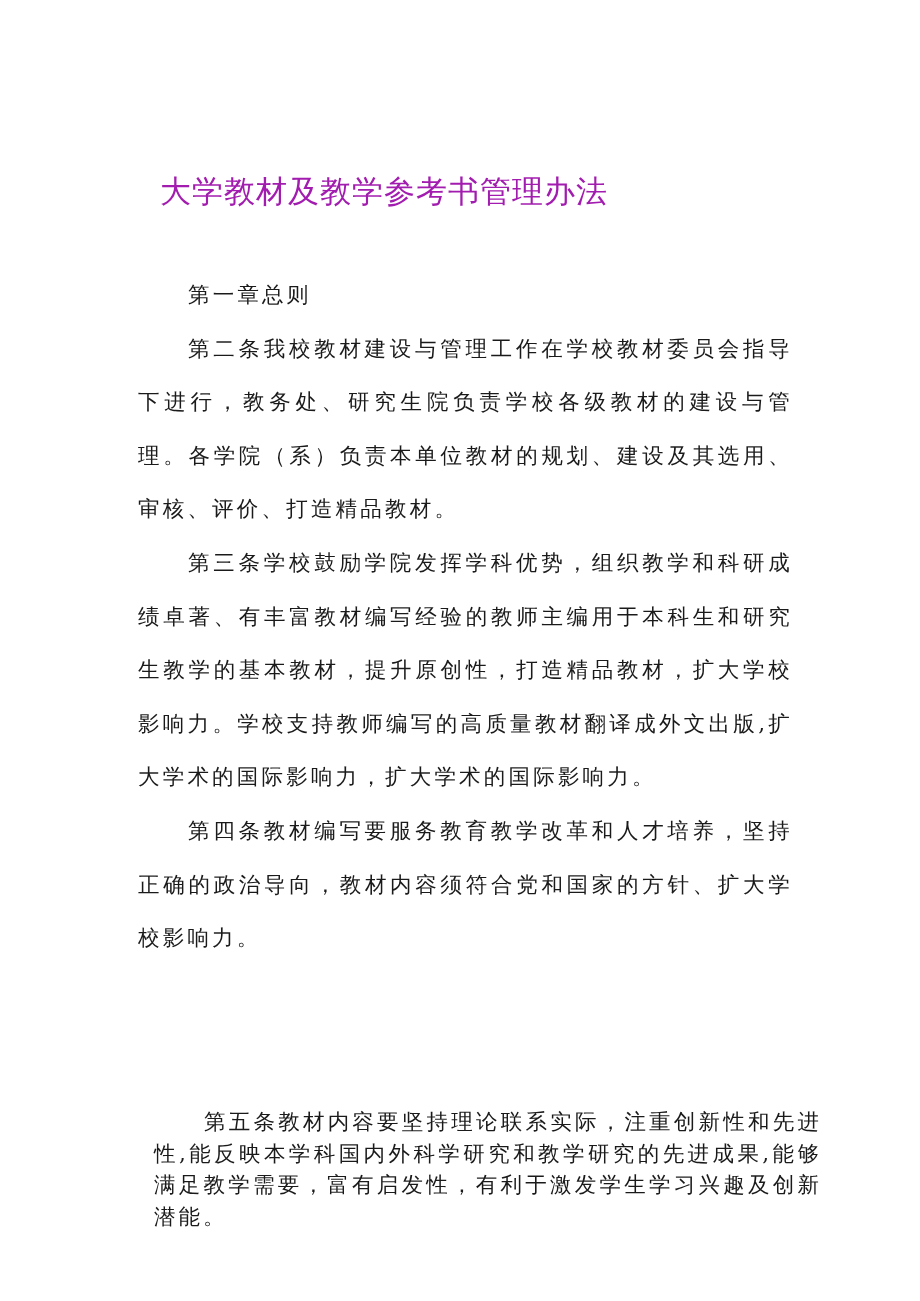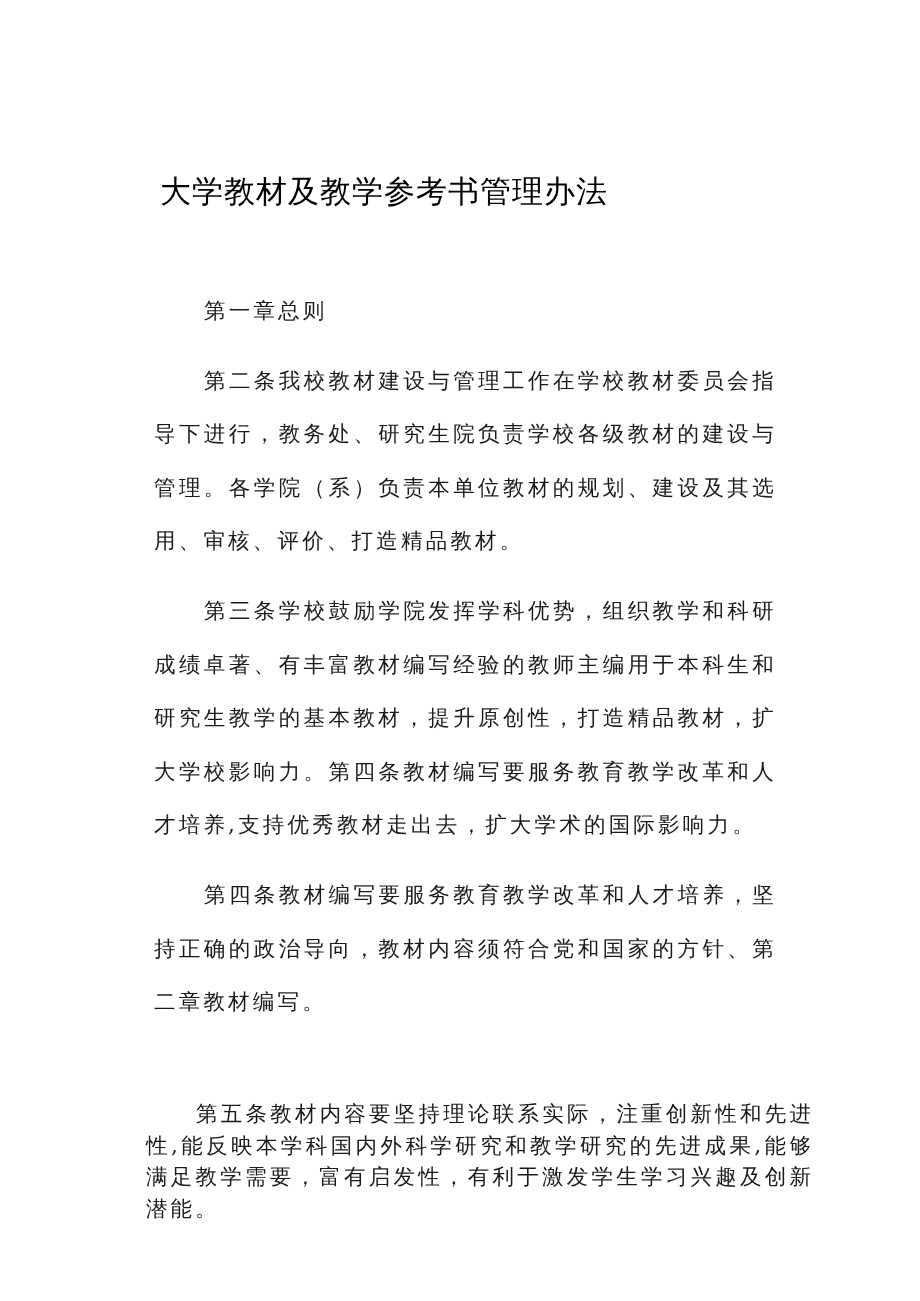--- a/index.html
+++ b/index.html
@@ -1,42 +1,42 @@
 <!DOCTYPE html>
 <html><head>
   <meta charset="utf-8">
   <style>
     html, body { margin: 0; padding: 0; background: #ffffff; }
     body { width: 920px; height: 1301px; position: relative; overflow: hidden; }
     .page { position: absolute; left: 0; top: 0; width: 920px; height: 1301px; background: #fff; }
     .title {
       position: absolute; left: 0; top: 168px; width: 768px; text-align: center;
-      font-family: "DejaVu Sans", sans-serif; font-size: 31px; color: #000000;
+      font-family: "DejaVu Sans", sans-serif; font-size: 31px; color: #a21caf;
       letter-spacing: 1px; line-height: 46px;
     }
     .body {
       position: absolute; left: 138px; top: 268px; width: 655px;
       font-family: "DejaVu Serif", serif; font-size: 21.5px; color: #1a1a1a;
       letter-spacing: 3.2px; line-height: 53.6px;
     }
-    .p { margin: 16px; text-indent: 50px; text-align: justify; }
+    .p { margin: 0; text-indent: 50px; text-align: justify; }
     .tight {
       position: absolute; left: 138px; top: 1090px; width: 668px;
       font-family: "DejaVu Serif", serif; font-size: 21.5px; color: #1a1a1a;
       letter-spacing: 3.0px; line-height: 31.5px; text-indent: 50px; text-align: justify;
-      margin: 8px;
+      margin: 16px;
     }
   </style>
 </head>
 <body>
 
 <div class="page">
   <div class="title">大学教材及教学参考书管理办法</div>
 
   <div class="body">
     <p class="p">第一章总则</p>
     <p class="p">第二条我校教材建设与管理工作在学校教材委员会指导下进行，教务处、研究生院负责学校各级教材的建设与管理。各学院（系）负责本单位教材的规划、建设及其选用、审核、评价、打造精品教材。</p>
-    <p class="p">第三条学校鼓励学院发挥学科优势，组织教学和科研成绩卓著、有丰富教材编写经验的教师主编用于本科生和研究生教学的基本教材，提升原创性，打造精品教材，扩大学校影响力。第四条教材编写要服务教育教学改革和人才培养,支持优秀教材走出去，扩大学术的国际影响力。</p>
-    <p class="p">第四条教材编写要服务教育教学改革和人才培养，坚持正确的政治导向，教材内容须符合党和国家的方针、第二章教材编写。</p>
+    <p class="p">第三条学校鼓励学院发挥学科优势，组织教学和科研成绩卓著、有丰富教材编写经验的教师主编用于本科生和研究生教学的基本教材，提升原创性，打造精品教材，扩大学校影响力。学校支持教师编写的高质量教材翻译成外文出版,扩大学术的国际影响力，扩大学术的国际影响力。</p>
+    <p class="p">第四条教材编写要服务教育教学改革和人才培养，坚持正确的政治导向，教材内容须符合党和国家的方针、扩大学校影响力。</p>
   </div>
 
   <p class="tight">第五条教材内容要坚持理论联系实际，注重创新性和先进性,能反映本学科国内外科学研究和教学研究的先进成果,能够满足教学需要，富有启发性，有利于激发学生学习兴趣及创新潜能。</p>
 </div>
 
 </body></html>

